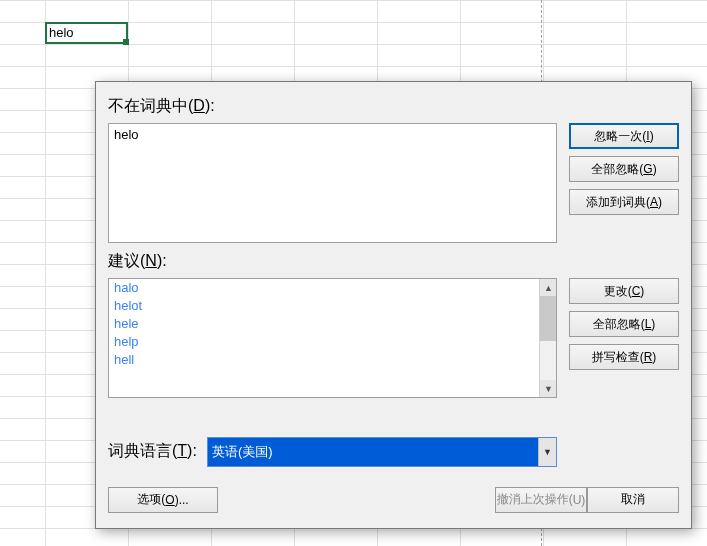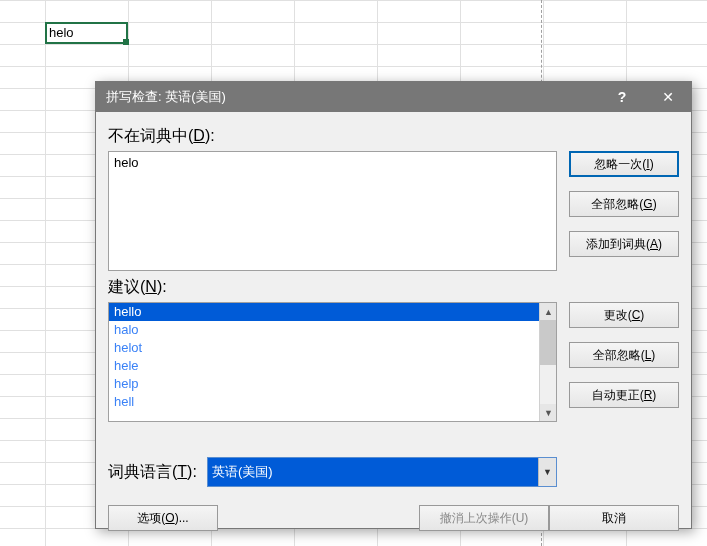--- a/index.html
+++ b/index.html
@@ -124,21 +124,21 @@
     background: #e9e9e9;
     background: linear-gradient(#f5f5f5,#e6e6e6);
     font-size: 12px;
     color: #000;
     cursor: pointer;
     padding: 0 4px;
     display: flex;
     align-items: center;
     justify-content: center;
     white-space: nowrap;
-    margin-bottom: 14px;
+    margin-bottom: 7px;
   }
   .btn:last-child { margin-bottom: 0; }
   .btn.primary {
     border: 2px solid #0066b3;
   }
   .btn.disabled {
     color: #888;
     cursor: default;
   }
 
@@ -226,42 +226,36 @@
     font-size: 9px;
   }
 
   .bottom-row {
     grid-column: 1 / 3;
     display: flex;
     align-items: center;
     margin-top: 18px;
     gap: 0;
   }
-  .bottom-row .btn { margin-bottom: 0; width: 130px; }
+  .bottom-row .btn { margin-bottom: 0; width: 92px; }
   .bottom-row .spread { flex: 1; }
   .btn.options { width: 110px; }
 </style>
 </head>
 <body>
 
 <div class="grid"></div>
 <div class="dotted-line"></div>
 
 <div class="active-cell">
   <span>helo</span>
   <div class="fill-handle"></div>
 </div>
 
 <div class="dialog">
-  <div class="titlebar">
-    <span>拼写检查: 英语(美国)</span>
-    <span class="spacer"></span>
-    <div class="titlebtn help">?</div>
-    <div class="titlebtn">✕</div>
-  </div>
 
   <div class="body">
 
     <div class="label" style="grid-column:1/2;">
       <span>不在词典中(</span><span class="u">D</span><span>):</span>
     </div>
     <div style="grid-column:2/3;"></div>
 
     <div class="not-in-dict-box" style="grid-column:1/2;">
       <span>helo</span>
@@ -285,21 +279,20 @@
     </div>
 
     <div class="label" style="grid-column:1/2; margin-top:6px;">
       <span>建议(</span><span class="u">N</span><span>):</span>
     </div>
     <div style="grid-column:2/3;"></div>
 
     <div class="suggest-wrap" style="grid-column:1/2;">
       <div class="suggest-list">
         <div id="suggest-items">
-            <div class="suggest-item selected">hello</div>
             <div class="suggest-item">halo</div>
             <div class="suggest-item">helot</div>
             <div class="suggest-item">hele</div>
             <div class="suggest-item">help</div>
             <div class="suggest-item">hell</div>
           </div>
         <div class="scroll">
           <div class="sbtn">▲</div>
           <div class="thumb"></div>
           <div class="strack"></div>
@@ -312,21 +305,21 @@
         <span>更改(</span>
           <span class="u">C</span>
           <span>)</span>
       </button>
       <button class="btn">
         <span>全部忽略(</span>
           <span class="u">L</span>
           <span>)</span>
       </button>
       <button class="btn">
-        <span>自动更正(</span>
+        <span>拼写检查(</span>
           <span class="u">R</span>
           <span>)</span>
       </button>
     </div>
 
     <div class="lang-row" style="grid-column:1/2;margin-top:35px;">
       <div class="label" style="margin:0;">
         <span>词典语言(</span><span class="u">T</span><span>):</span>
       </div>
       <div class="lang-select">

